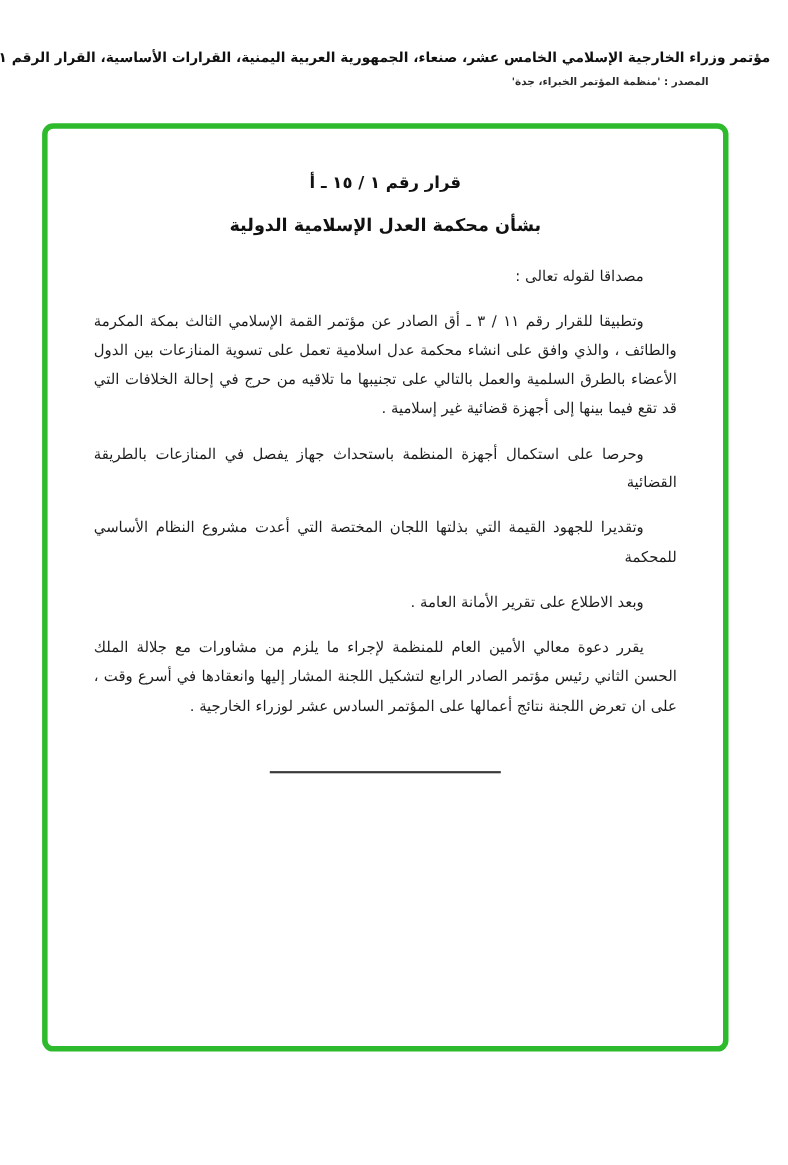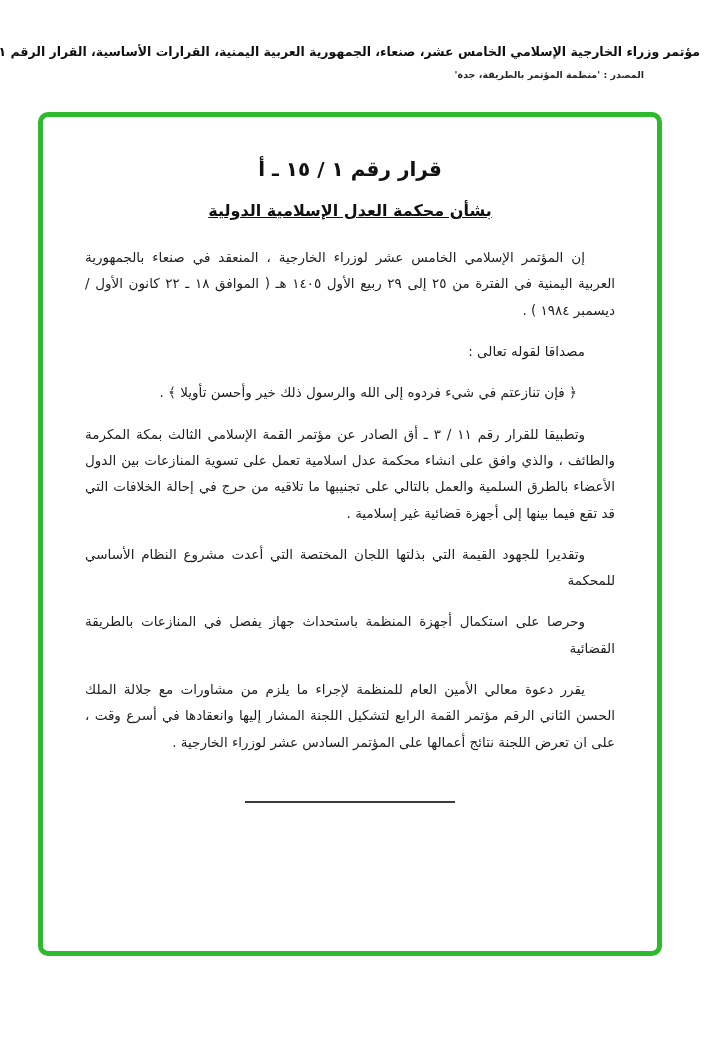--- a/index.html
+++ b/index.html
@@ -53,31 +53,30 @@
     box-sizing: border-box;
     background: #ffffff;
   }
   .doc-content {
     direction: rtl;
     padding: 40px 42px 0 42px;
   }
   .doc-title {
     text-align: center;
     font-weight: bold;
-    font-size: 20px;
+    font-size: 15px;
     margin: 0 0 20px 0;
     color: #111111;
   }
   .doc-subtitle {
     text-align: center;
     font-weight: bold;
     font-size: 16px;
     margin: 0 0 24px 0;
     color: #111111;
-    text-decoration: underline;
   }
   p.para {
     margin: 0 0 15px 0;
     font-size: 13.5px;
     line-height: 1.95;
     text-align: justify;
     text-indent: 30px;
     color: #1e1e1e;
   }
   p.para.bold {
@@ -93,43 +92,42 @@
     margin: 46px auto 0 auto;
   }
 </style>
 </head>
 <body>
 
 <div class="page">
 
   <div class="header-title">مؤتمر وزراء الخارجية الإسلامي الخامس عشر، صنعاء، الجمهورية العربية اليمنية، القرارات الأساسية، القرار الرقم ٥/١</div>
 
-  <div class="header-source">المصدر : 'منظمة المؤتمر بالطريقة، جدة'</div>
+  <div class="header-source">المصدر : 'منظمة المؤتمر الخبراء، جدة'</div>
 
   <div class="doc-frame">
     <div class="doc-content">
 
       <h1 class="doc-title">قرار رقم ١ / ١٥ ـ أ</h1>
 
       <h2 class="doc-subtitle">بشأن محكمة العدل الإسلامية الدولية</h2>
 
-      <p class="para">إن المؤتمر الإسلامي الخامس عشر لوزراء الخارجية ، المنعقد في صنعاء بالجمهورية العربية اليمنية في الفترة من ٢٥ إلى ٢٩ ربيع الأول ١٤٠٥ هـ ( الموافق ١٨ ـ ٢٢ كانون الأول / ديسمبر ١٩٨٤ ) .</p>
 
       <p class="para bold">مصداقا لقوله تعالى :</p>
 
-      <p class="para bold quote">﴿ فإن تنازعتم في شيء فردوه إلى الله والرسول ذلك خير وأحسن تأويلا ﴾ .</p>
 
       <p class="para">وتطبيقا للقرار رقم ١١ / ٣ ـ أق الصادر عن مؤتمر القمة الإسلامي الثالث بمكة المكرمة والطائف ، والذي وافق على انشاء محكمة عدل اسلامية تعمل على تسوية المنازعات بين الدول الأعضاء بالطرق السلمية والعمل بالتالي على تجنيبها ما تلاقيه من حرج في إحالة الخلافات التي قد تقع فيما بينها إلى أجهزة قضائية غير إسلامية .</p>
 
+      <p class="para">وحرصا على استكمال أجهزة المنظمة باستحداث جهاز يفصل في المنازعات بالطريقة القضائية</p>
+
       <p class="para">وتقديرا للجهود القيمة التي بذلتها اللجان المختصة التي أعدت مشروع النظام الأساسي للمحكمة</p>
 
-      <p class="para">وحرصا على استكمال أجهزة المنظمة باستحداث جهاز يفصل في المنازعات بالطريقة القضائية</p>
+      <p class="para bold">وبعد الاطلاع على تقرير الأمانة العامة .</p>
 
 
-
-      <p class="para">يقرر دعوة معالي الأمين العام للمنظمة لإجراء ما يلزم من مشاورات مع جلالة الملك الحسن الثاني الرقم مؤتمر القمة الرابع لتشكيل اللجنة المشار إليها وانعقادها في أسرع وقت ، على ان تعرض اللجنة نتائج أعمالها على المؤتمر السادس عشر لوزراء الخارجية .</p>
+      <p class="para">يقرر دعوة معالي الأمين العام للمنظمة لإجراء ما يلزم من مشاورات مع جلالة الملك الحسن الثاني رئيس مؤتمر الصادر الرابع لتشكيل اللجنة المشار إليها وانعقادها في أسرع وقت ، على ان تعرض اللجنة نتائج أعمالها على المؤتمر السادس عشر لوزراء الخارجية .</p>
 
       <hr class="divider">
 
     </div>
   </div>
 
 </div>
 
 </body></html>

